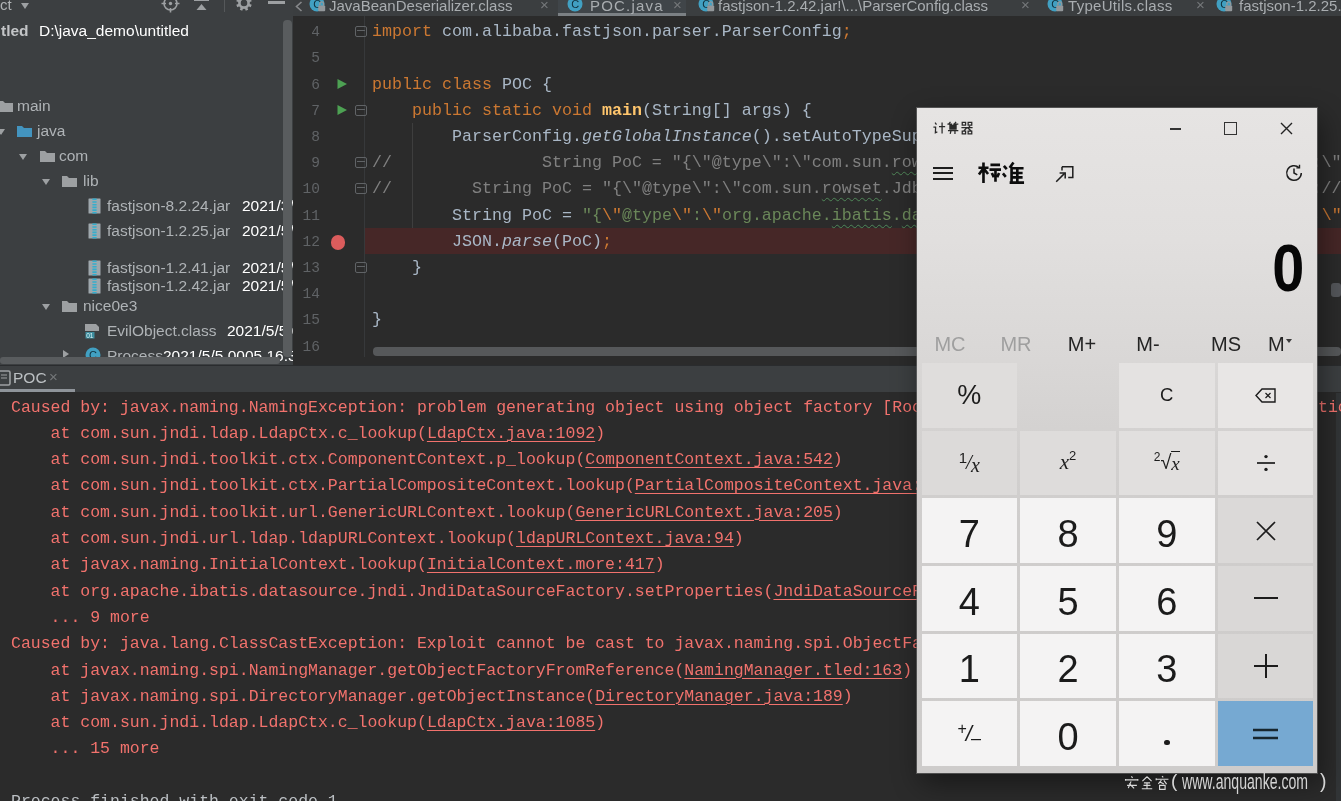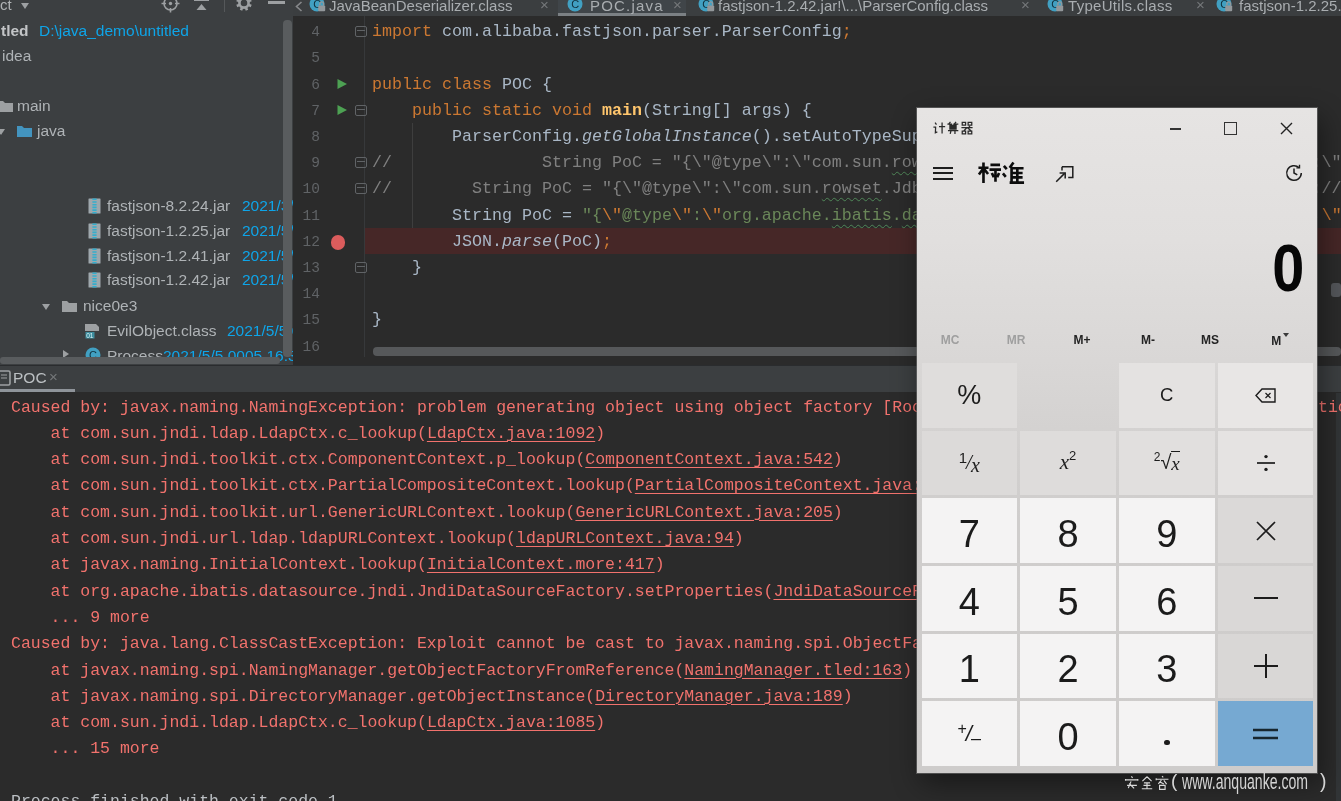--- a/index.html
+++ b/index.html
@@ -4,21 +4,21 @@
 <style>
   html,body{margin:0;padding:0;}
   body{width:1341px;height:801px;overflow:hidden;position:relative;background:#2b2b2b;
        font-family:"Liberation Sans",sans-serif;}
   .abs{position:absolute;}
   
   #tree{left:0;top:0;width:293px;height:365px;background:#3c3f41;overflow:hidden;}
   .trow{position:absolute;left:0;width:293px;height:25px;font-size:15.5px;color:#afb3b6;
         white-space:nowrap;}
   .trow span.nm{position:absolute;top:3px;}
-  .trow span.dt{position:absolute;top:3px;color:#0ea5e9;}
+  .trow span.dt{position:absolute;top:3px;color:#ffffff;}
   .ad{position:absolute;width:0;height:0;border-left:4.5px solid transparent;
         border-right:4.5px solid transparent;border-top:6px solid #9da0a2;}
   .ar{position:absolute;width:0;height:0;border-top:4.5px solid transparent;
         border-bottom:4.5px solid transparent;border-left:6px solid #9da0a2;}
   .fold{position:absolute;left:355px;width:10px;height:9px;border:1px solid #606366;border-radius:2px;}
   .fold:after{content:"";position:absolute;left:1px;right:1px;top:3px;border-top:1px solid #606366;}
   .ttx{position:absolute;top:-3px;font-size:15px;color:#a9adb0;white-space:nowrap;}
   .tx{position:absolute;top:-4px;font-size:15px;color:#75787a;}
   #tabbar{left:293px;top:0;width:1048px;height:16px;background:#3b3e40;}
   pre{margin:0;font-family:"Liberation Mono",monospace;}
@@ -36,21 +36,21 @@
   #conpre u{text-underline-offset:3px;text-decoration-thickness:1px;}
   .w{color:#bbbfc3;}
   
   #calc{left:917px;top:108px;width:400px;height:665px;
         background:linear-gradient(180deg,#e6e4e3 0%,#e1dfde 20%,#d9d7d6 38%,#d2d0cf 52%,#cfcdcc 62%,#cecccb 100%);
         box-shadow:0 0 0 1px rgba(120,120,120,0.55), 4px 10px 26px rgba(0,0,0,0.45);}
   .cbtn{position:absolute;display:flex;align-items:center;justify-content:center;color:#1c1c1c;}
   .fn{background:#dcdad9;}
   .num{background:#f4f3f3;font-size:38px;color:#1b1b1b;}
   .dg{padding-top:8px;box-sizing:border-box;}
-  .mem{position:absolute;top:225px;width:66px;text-align:center;font-size:12px;font-weight:bold;color:#242424;}
+  .mem{position:absolute;top:225px;width:66px;text-align:center;font-size:20px;font-weight:normal;color:#242424;}
 </style>
 </head>
 <body>
 <div class="abs" id="tree">
 
   <div style="position:absolute;left:0;top:0;width:293px;height:14px;text-align:right;">
     <span style="position:absolute;left:0;top:-4px;font-size:15px;color:#b0b3b5;">ct</span>
     <div class="ad" style="left:21px;top:3px;"></div>
     <svg class="abs" style="left:161px;top:-6px;" width="19" height="19" viewBox="0 0 19 19">
       <circle cx="9.5" cy="9.5" r="6.5" fill="none" stroke="#9da0a2" stroke-width="1.6"></circle>
@@ -66,61 +66,72 @@
         <circle cx="9" cy="9" r="4.6" fill="none" stroke="#9da0a2" stroke-width="2.6"></circle>
         <path d="M13.6 10.9 L16.2 12.0 M10.9 13.6 L12.0 16.2 M7.1 13.6 L6.0 16.2 M4.4 10.9 L1.8 12.0 M4.4 7.1 L1.8 6.0 M7.1 4.4 L6.0 1.8 M10.9 4.4 L12.0 1.8 M13.6 7.1 L16.2 6.0" stroke="#9da0a2" stroke-width="2.6"></path>
       </svg>
     <div class="abs" style="left:268px;top:1px;width:17px;height:3px;background:#9da0a2;"></div>
   </div>
 
   <div class="trow" style="top:19px;">
       <span class="nm" style="left:1px;font-weight:bold;color:#c3c5c7;">tled</span>
       <span class="dt" style="left:39px;">D:\java_demo\untitled</span>
     </div>
-  <div class="trow" style="top:44px;">
-      <span class="nm" style="left:2px;">idea</span>
-    </div>
   <div class="trow" style="top:94px;">
       <svg class="abs" style="left:-3px;top:5px;" width="17" height="14" viewBox="0 0 17 14">
         <path d="M1 2 h5 l2 2 h8 v9 h-15 z" fill="#9da0a2"></path>
       </svg>
       <span class="nm" style="left:17px;">main</span>
     </div>
   <div class="trow" style="top:119px;">
       <div class="ad" style="left:-3px;top:10px;"></div>
       <svg class="abs" style="left:16px;top:5px;" width="17" height="14" viewBox="0 0 17 14">
         <path d="M1 2 h5 l2 2 h8 v9 h-15 z" fill="#4394bf"></path>
       </svg>
       <span class="nm" style="left:37px;">java</span>
     </div>
+  <div class="trow" style="top:144px;">
+      <div class="ad" style="left:19px;top:10px;"></div>
+      <svg class="abs" style="left:39px;top:5px;" width="17" height="14" viewBox="0 0 17 14">
+        <path d="M1 2 h5 l2 2 h8 v9 h-15 z" fill="#9da0a2"></path>
+      </svg>
+      <span class="nm" style="left:59px;">com</span>
+    </div>
+  <div class="trow" style="top:169px;">
+      <div class="ad" style="left:42px;top:10px;"></div>
+      <svg class="abs" style="left:61px;top:5px;" width="17" height="14" viewBox="0 0 17 14">
+        <path d="M1 2 h5 l2 2 h8 v9 h-15 z" fill="#9da0a2"></path>
+      </svg>
+      <span class="nm" style="left:83px;">lib</span>
+    </div>
   <div class="trow" style="top:194px;">
       <svg class="abs" style="left:88px;top:4px;" width="13" height="16" viewBox="0 0 13 16">
         <rect x="0.5" y="0.5" width="12" height="15" rx="0.5" fill="#9fa8ad"></rect>
         <path d="M6.5 0.5 V15.5" stroke="#35aecd" stroke-width="4.2" stroke-dasharray="1.6 1.1"></path>
       </svg>
       <span class="nm" style="left:107px;">fastjson-8.2.24.jar</span>
       <span class="dt" style="left:242px;">2021/3/</span>
     </div>
   <div class="trow" style="top:219px;padding-left:24px;">
       <svg class="abs" style="left:88px;top:4px;" width="13" height="16" viewBox="0 0 13 16">
         <rect x="0.5" y="0.5" width="12" height="15" rx="0.5" fill="#9fa8ad"></rect>
         <path d="M6.5 0.5 V15.5" stroke="#35aecd" stroke-width="4.2" stroke-dasharray="1.6 1.1"></path>
       </svg>
       <span class="nm" style="left:107px;">fastjson-1.2.25.jar</span>
       <span class="dt" style="left:242px;">2021/5/</span>
     </div>
-  <div class="trow" style="top:244px;">
+  <div class="trow" style="top:256px;">
       <svg class="abs" style="left:88px;top:4px;" width="13" height="16" viewBox="0 0 13 16">
         <rect x="0.5" y="0.5" width="12" height="15" rx="0.5" fill="#9fa8ad"></rect>
         <path d="M6.5 0.5 V15.5" stroke="#35aecd" stroke-width="4.2" stroke-dasharray="1.6 1.1"></path>
       </svg>
       <span class="nm" style="left:107px;">fastjson-1.2.41.jar</span>
       <span class="dt" style="left:242px;">2021/5/</span>
     </div>
-  <div class="trow" style="top:268px;">
+  <div class="trow" style="top:274px;">
       <svg class="abs" style="left:88px;top:4px;" width="13" height="16" viewBox="0 0 13 16">
         <rect x="0.5" y="0.5" width="12" height="15" rx="0.5" fill="#9fa8ad"></rect>
         <path d="M6.5 0.5 V15.5" stroke="#35aecd" stroke-width="4.2" stroke-dasharray="1.6 1.1"></path>
       </svg>
       <span class="nm" style="left:107px;">fastjson-1.2.42.jar</span>
       <span class="dt" style="left:242px;">2021/5/</span>
     </div>
   <div class="trow" style="top:294px;">
       <div class="ad" style="left:42px;top:10px;"></div>
       <svg class="abs" style="left:61px;top:5px;" width="17" height="14" viewBox="0 0 17 14">
@@ -294,21 +305,21 @@
     <path d="M14.5 0.8 V3.9 H11.4" stroke-width="1.4"></path>
     <path d="M9 4.5 V9 L12.3 10.8"></path>
   </svg>
 
   <div class="abs" style="right:13px;top:126px;font-size:67px;line-height:67px;font-weight:bold;color:#070707;transform:scaleX(0.86);transform-origin:100% 50%;">0</div>
 
   <div class="mem" style="left:0px;color:#9f9f9f;">MC</div>
   <div class="mem" style="left:66px;color:#9f9f9f;">MR</div>
   <div class="mem" style="left:132px;">M+</div>
   <div class="mem" style="left:198px;">M-</div>
-  <div class="mem" style="left:260px;">MS</div>
+  <div class="mem" style="left:276px;">MS</div>
   <div class="mem" style="left:330px;">M<span style="display:inline-block;width:0;height:0;border-left:3.5px solid transparent;border-right:3.5px solid transparent;border-top:4px solid #3a3a3a;vertical-align:8px;margin-left:1.5px;"></span></div>
 
   <div class="cbtn fn" style="left:4.5px;top:255px;width:95.5px;height:64.5px;font-size:27px;background:#dfdddc;">%</div>
   <div class="cbtn fn" style="left:202px;top:255px;width:95.5px;height:64.5px;font-size:18.5px;background:#e4e2e1;">C</div>
   <div class="cbtn fn" style="left:300.75px;top:255px;width:95.5px;height:64.5px;background:#e8e6e5;">
     <svg width="21" height="15" viewBox="0 0 21 15" fill="none" stroke="#1c1c1c" stroke-width="1.4">
         <path d="M7 1 H20 V14 H7 L1 7.5 Z"></path>
         <path d="M10.5 5 L15.5 10 M15.5 5 L10.5 10" stroke-width="1.2"></path>
       </svg>
   </div>

